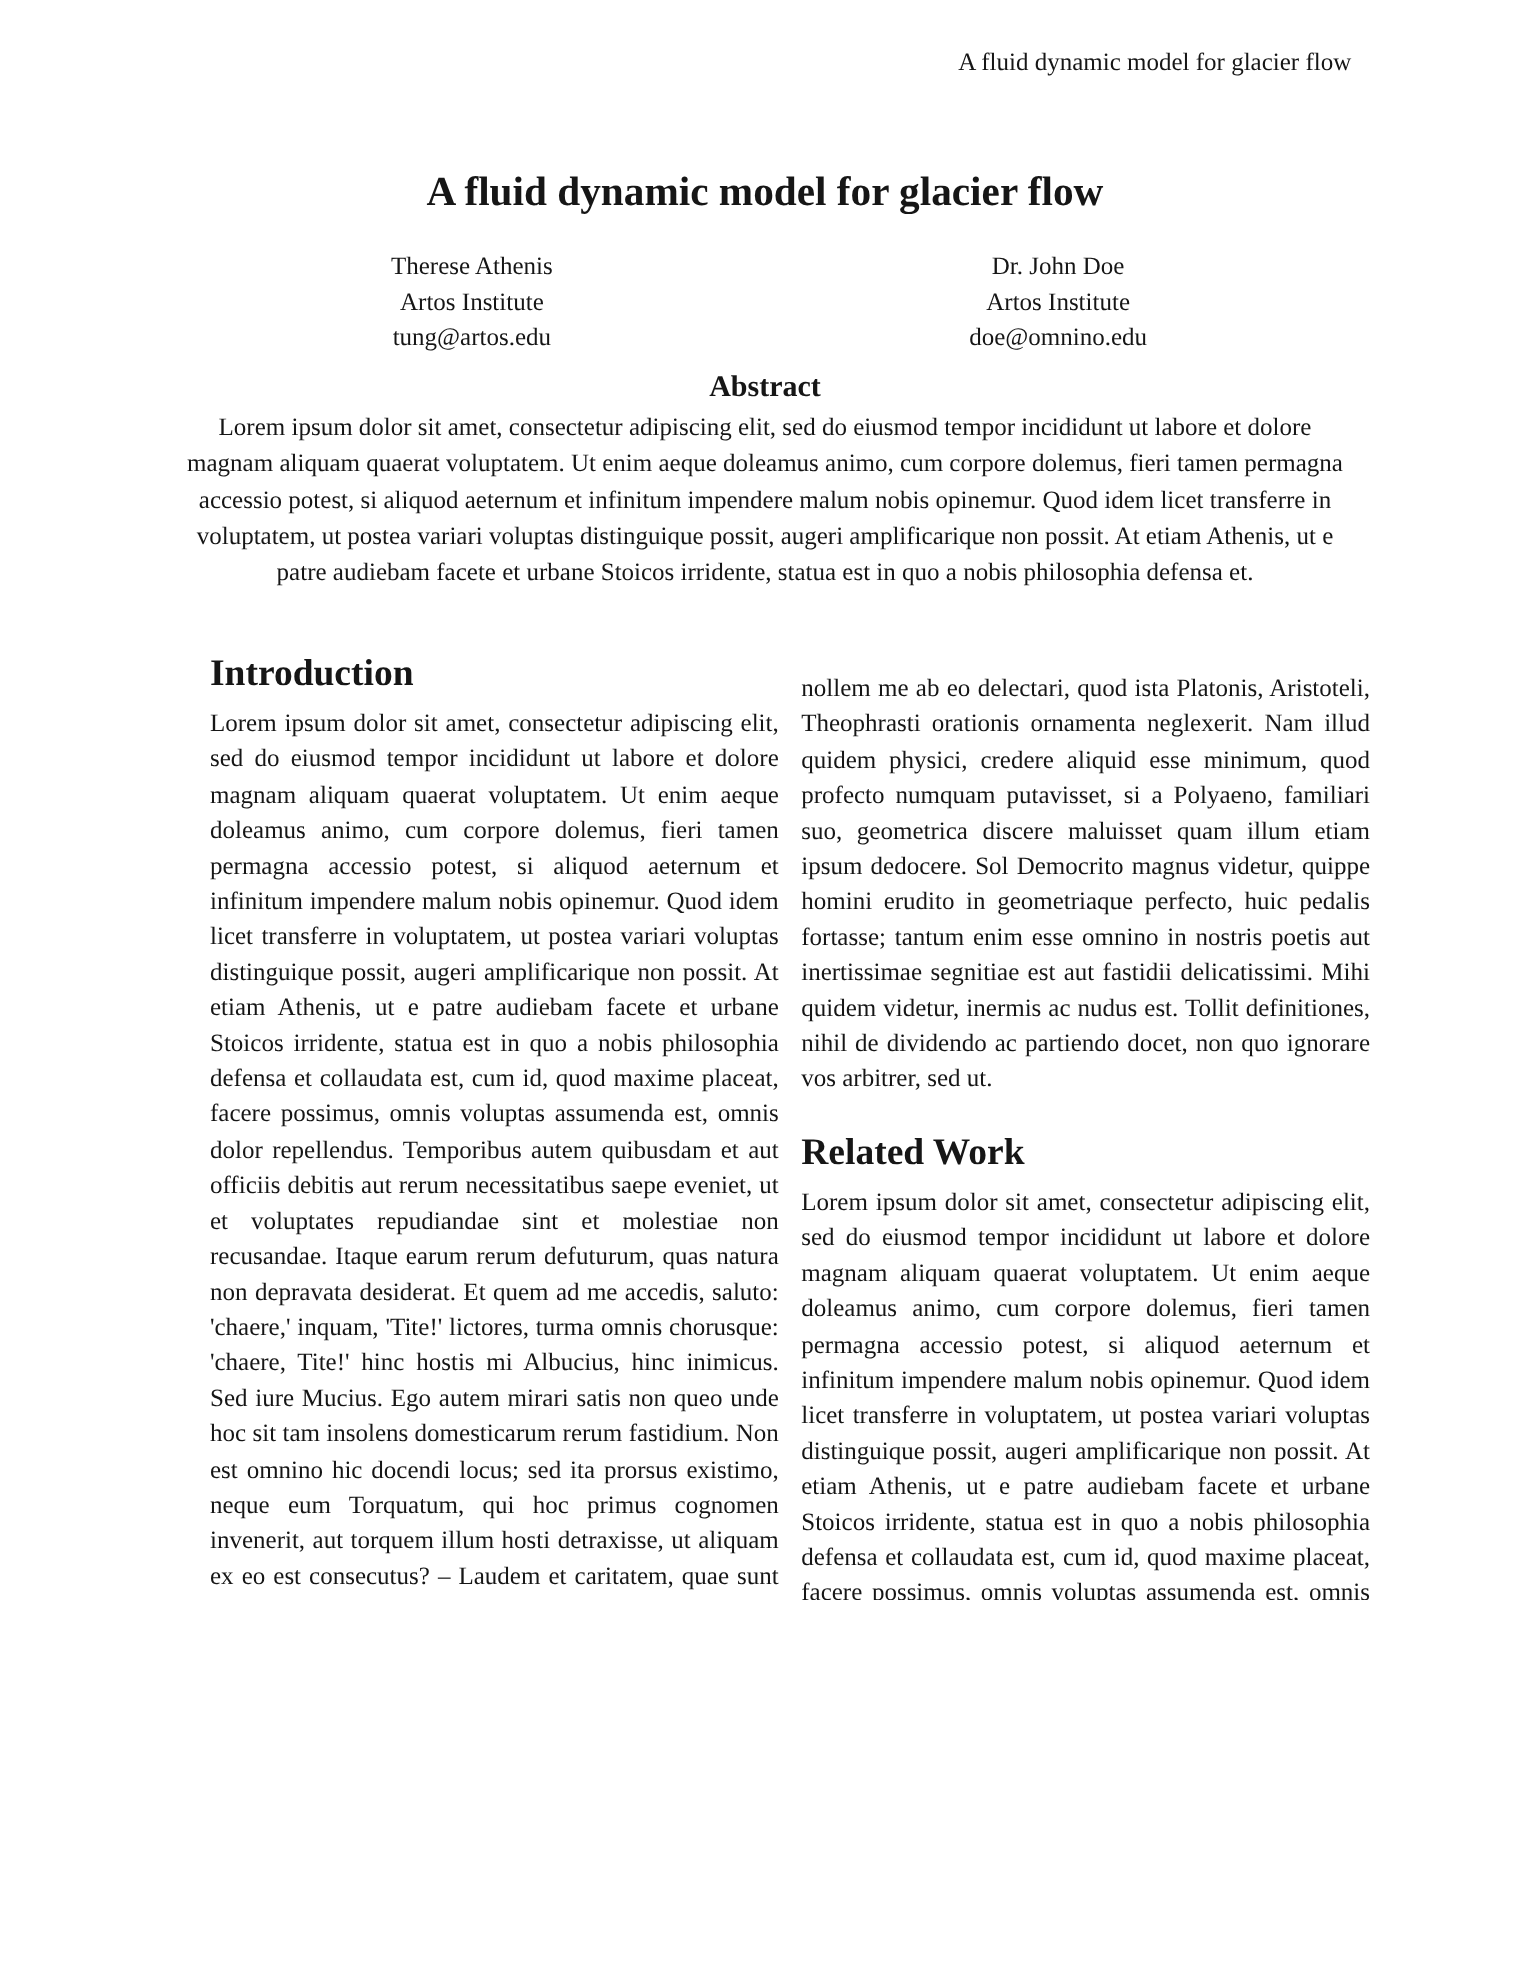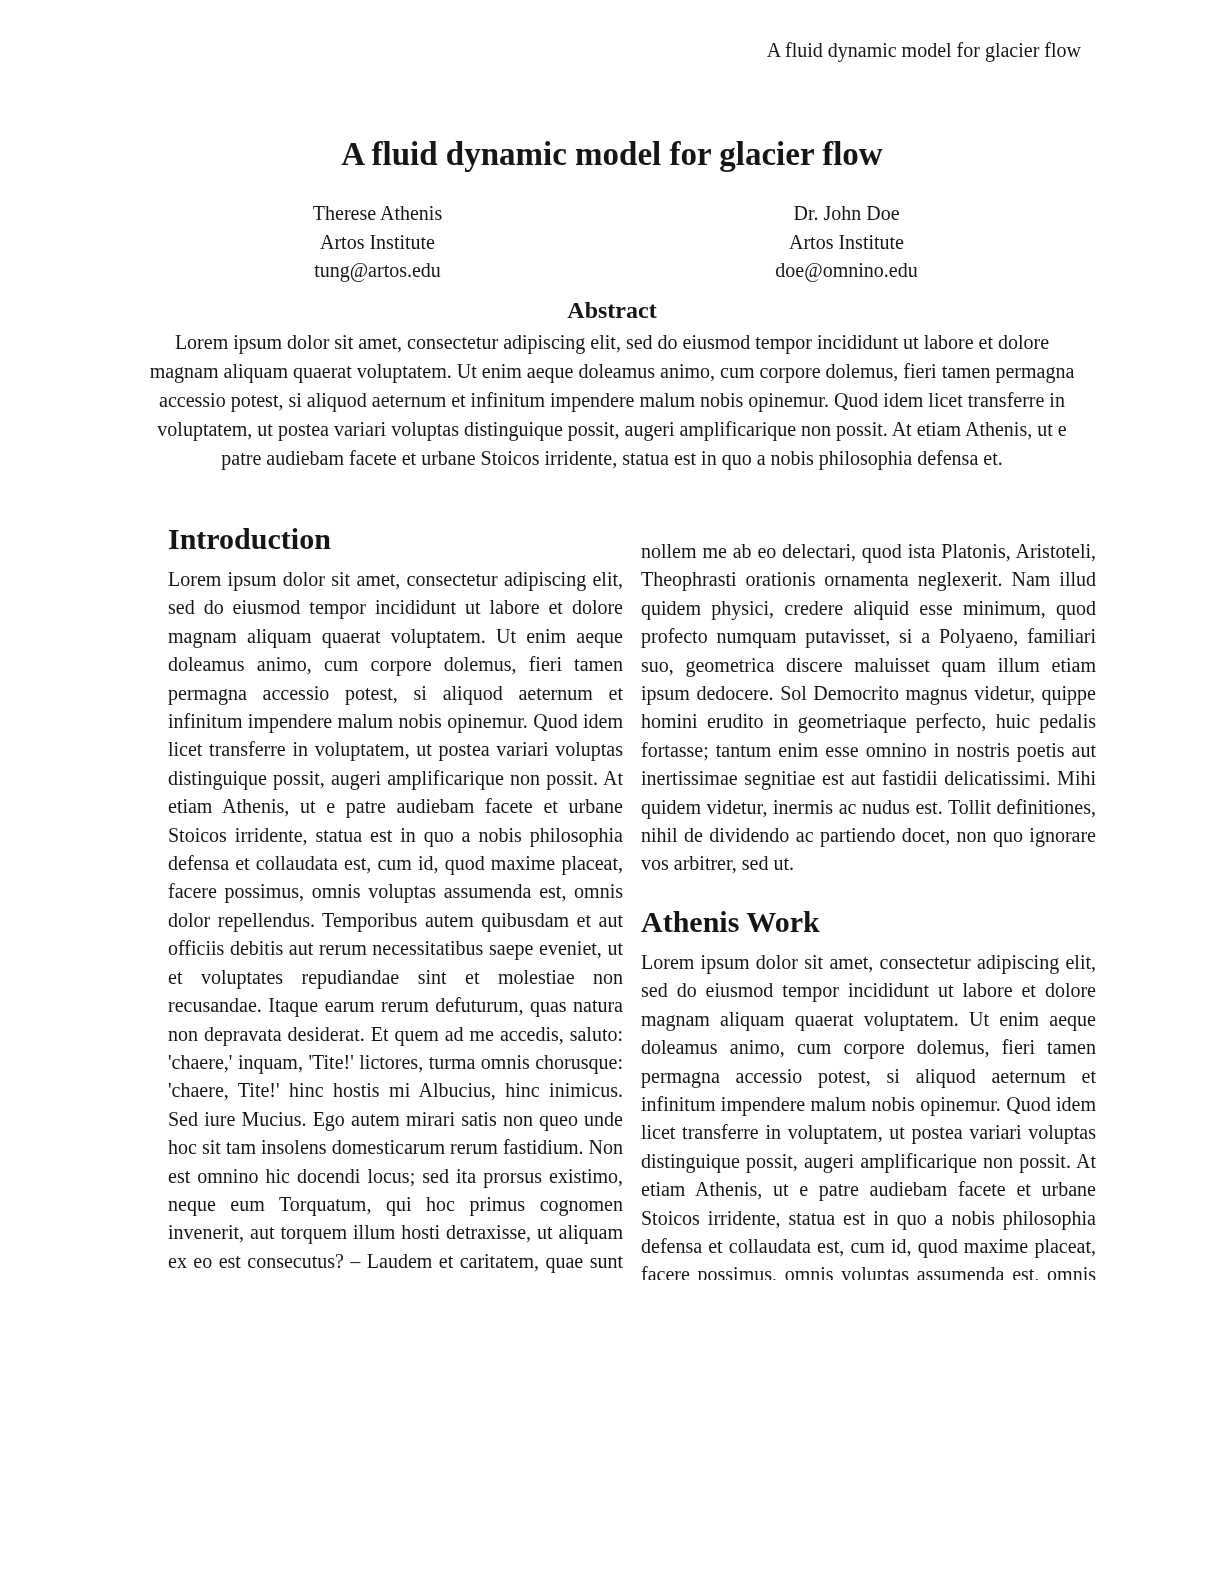--- a/index.html
+++ b/index.html
@@ -132,19 +132,19 @@
     <p class="abstract-text">Lorem ipsum dolor sit amet, consectetur adipiscing elit, sed do eiusmod tempor incididunt ut labore et dolore magnam aliquam quaerat voluptatem. Ut enim aeque doleamus animo, cum corpore dolemus, fieri tamen permagna accessio potest, si aliquod aeternum et infinitum impendere malum nobis opinemur. Quod idem licet transferre in voluptatem, ut postea variari voluptas distinguique possit, augeri amplificarique non possit. At etiam Athenis, ut e patre audiebam facete et urbane Stoicos irridente, statua est in quo a nobis philosophia defensa et.</p>
   </div>
 
   <div class="col col-left">
     <h2 class="section-heading">Introduction</h2>
     <p class="body-text">Lorem ipsum dolor sit amet, consectetur adipiscing elit, sed do eiusmod tempor incididunt ut labore et dolore magnam aliquam quaerat voluptatem. Ut enim aeque doleamus animo, cum corpore dolemus, fieri tamen permagna accessio potest, si aliquod aeternum et infinitum impendere malum nobis opinemur. Quod idem licet transferre in voluptatem, ut postea variari voluptas distinguique possit, augeri amplificarique non possit. At etiam Athenis, ut e patre audiebam facete et urbane Stoicos irridente, statua est in quo a nobis philosophia defensa et collaudata est, cum id, quod maxime placeat, facere possimus, omnis voluptas assumenda est, omnis dolor repellendus. Temporibus autem quibusdam et aut officiis debitis aut rerum necessitatibus saepe eveniet, ut et voluptates repudiandae sint et molestiae non recusandae. Itaque earum rerum defuturum, quas natura non depravata desiderat. Et quem ad me accedis, saluto: 'chaere,' inquam, 'Tite!' lictores, turma omnis chorusque: 'chaere, Tite!' hinc hostis mi Albucius, hinc inimicus. Sed iure Mucius. Ego autem mirari satis non queo unde hoc sit tam insolens domesticarum rerum fastidium. Non est omnino hic docendi locus; sed ita prorsus existimo, neque eum Torquatum, qui hoc primus cognomen invenerit, aut torquem illum hosti detraxisse, ut aliquam ex eo est consecutus? – Laudem et caritatem, quae sunt vitae sine metu degendae praesidia firmissima. – Filium morte multavit. – Si sine causa,</p>
   </div>
 
   <div class="col col-right">
     <p class="body-text">nollem me ab eo delectari, quod ista Platonis, Aristoteli, Theophrasti orationis ornamenta neglexerit. Nam illud quidem physici, credere aliquid esse minimum, quod profecto numquam putavisset, si a Polyaeno, familiari suo, geometrica discere maluisset quam illum etiam ipsum dedocere. Sol Democrito magnus videtur, quippe homini erudito in geometriaque perfecto, huic pedalis fortasse; tantum enim esse omnino in nostris poetis aut inertissimae segnitiae est aut fastidii delicatissimi. Mihi quidem videtur, inermis ac nudus est. Tollit definitiones, nihil de dividendo ac partiendo docet, non quo ignorare vos arbitrer, sed ut.</p>
-    <h2 class="section-heading">Athenis Work</h2>
+    <h2 class="section-heading">Related Work</h2>
     <p class="body-text">Lorem ipsum dolor sit amet, consectetur adipiscing elit, sed do eiusmod tempor incididunt ut labore et dolore magnam aliquam quaerat voluptatem. Ut enim aeque doleamus animo, cum corpore dolemus, fieri tamen permagna accessio potest, si aliquod aeternum et infinitum impendere malum nobis opinemur. Quod idem licet transferre in voluptatem, ut postea variari voluptas distinguique possit, augeri amplificarique non possit. At etiam Athenis, ut e patre audiebam facete et urbane Stoicos irridente, statua est in quo a nobis philosophia defensa et collaudata est, cum id, quod maxime placeat, facere possimus, omnis voluptas assumenda est, omnis dolor repellendus. Temporibus autem quibusdam et aut officiis debitis aut rerum necessitatibus saepe eveniet, ut</p>
   </div>
 
   <div class="page-number">1</div>
 
 </div>
 
 </body></html>

